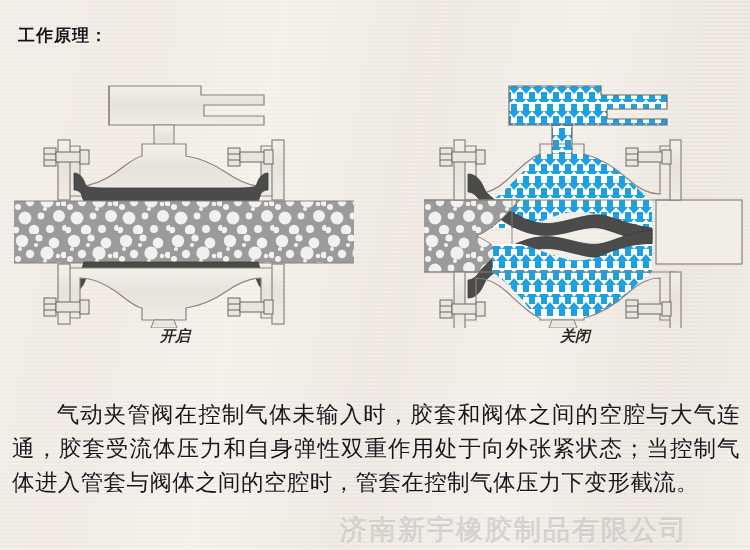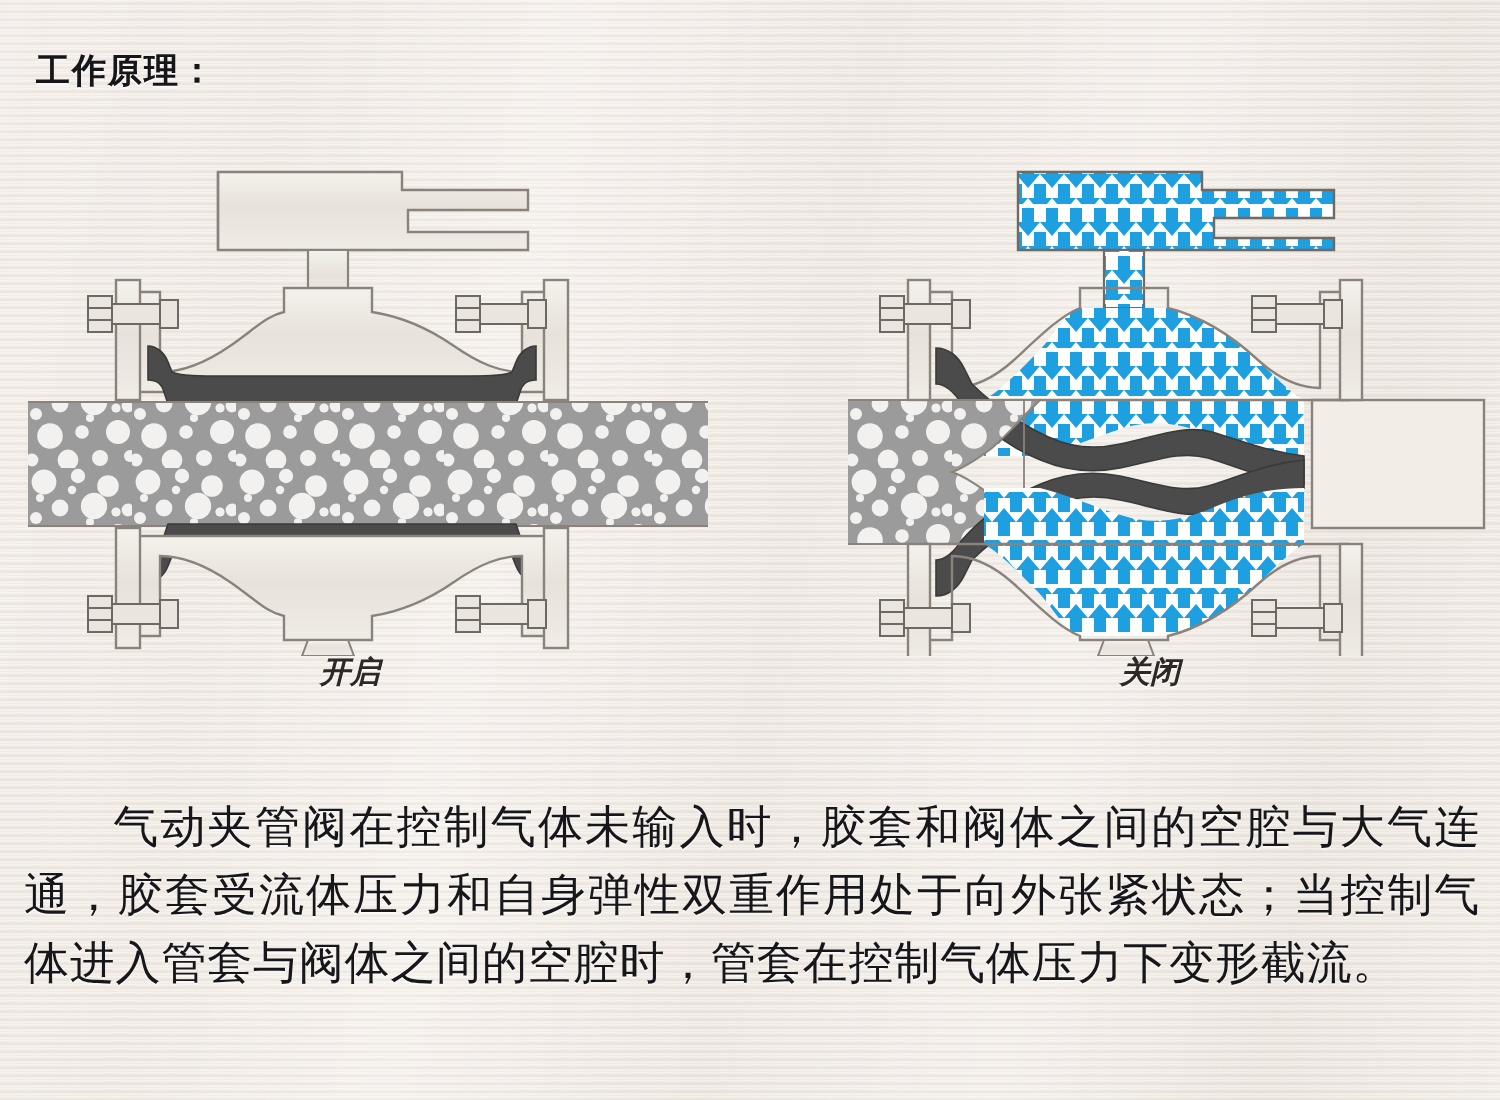--- a/index.html
+++ b/index.html
@@ -363,14 +363,15 @@
             <line x1="202" y1="234" x2="214" y2="234"></line>
           <rect x="238" y="224" width="9" height="14"></rect>
         </g>
       </g>
     </svg>
   </div>
   <div class="caption" id="caption-closed">关闭</div>
 
   <div id="body-text"><span class="indent"></span><span>气动夹管阀在控制气体未输入时，胶套和阀体之间的空腔与大气连通，胶套受流体压力和自身弹性双重作用处于向外张紧状态；当控制气体进入管套与阀体之间的空腔时，管套在控制气体压力下变形截流。</span></div>
 
+  <div id="watermark">济南新宇橡胶制品有限公司</div>
 
 </div>
 
 </body></html>

